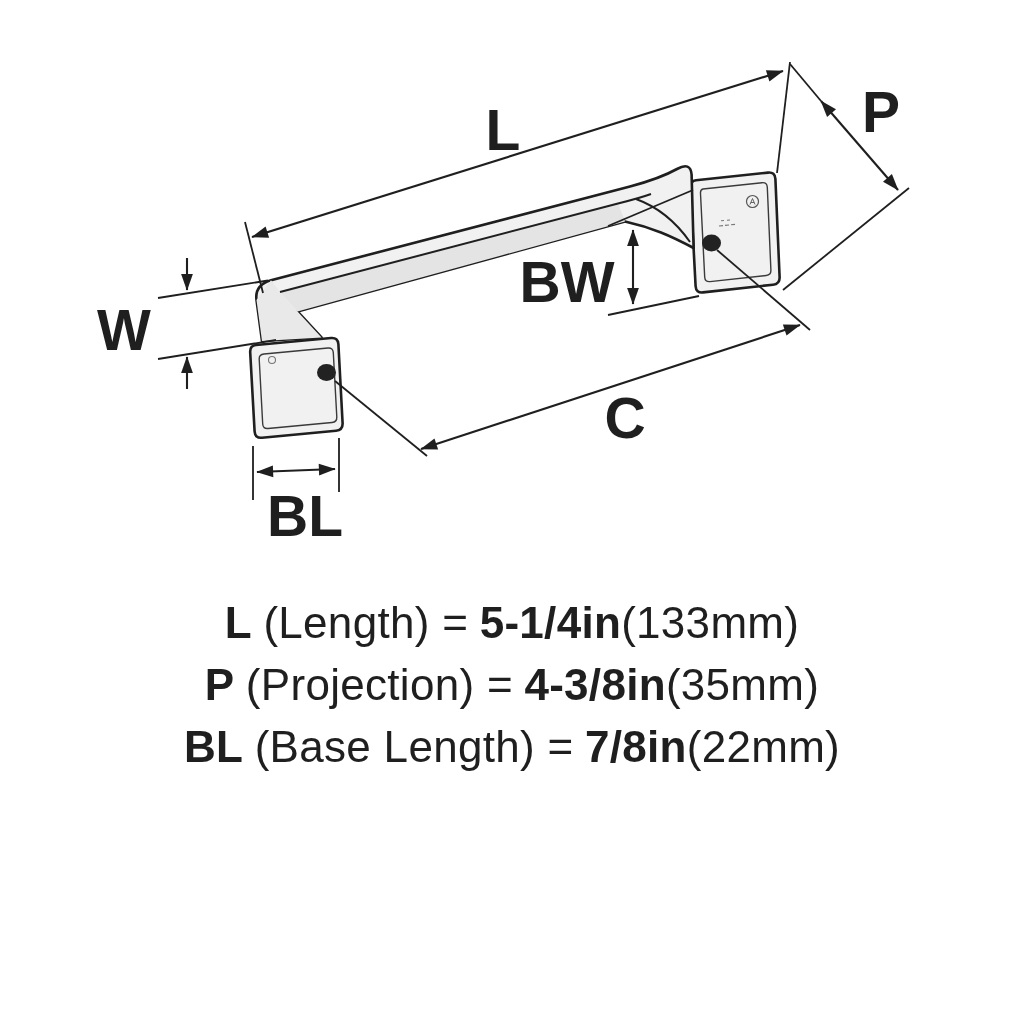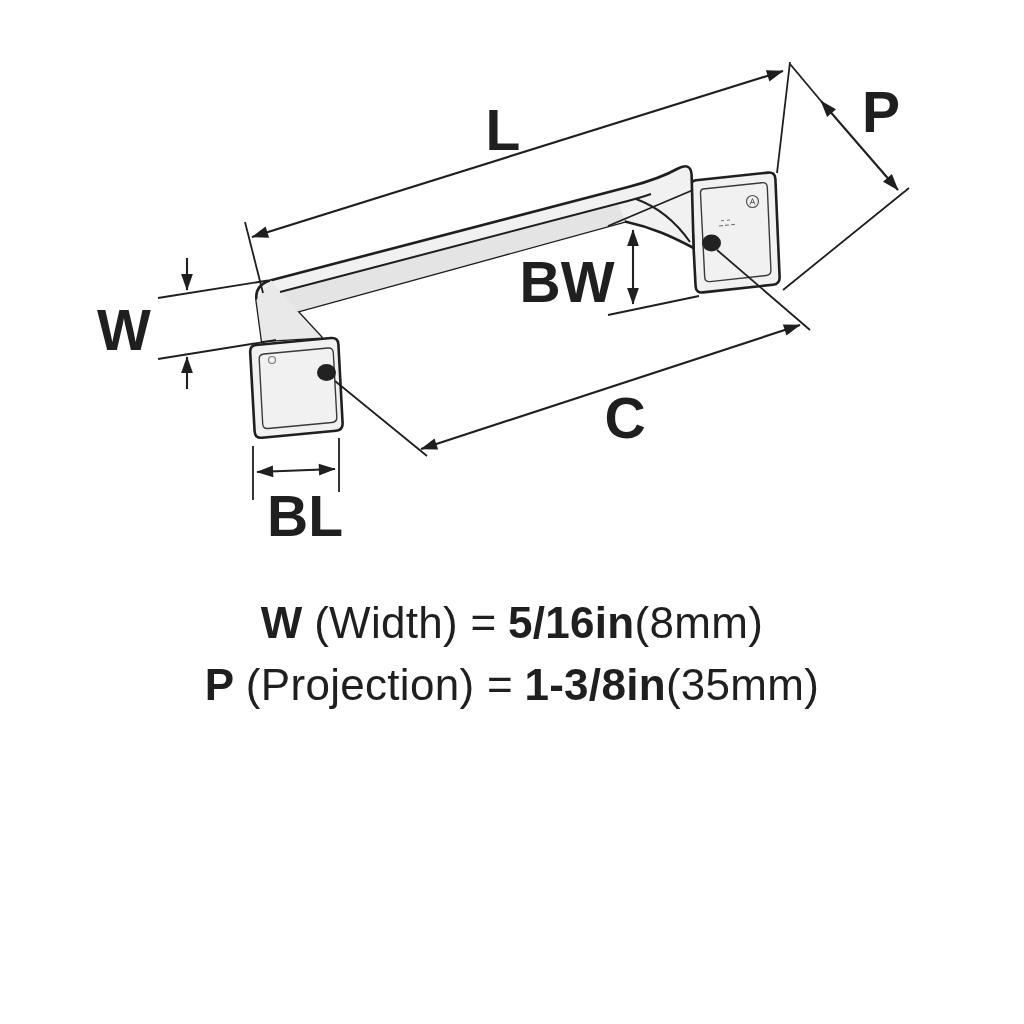--- a/index.html
+++ b/index.html
@@ -105,17 +105,18 @@
         <text class="dim" x="881" y="132" text-anchor="middle">P</text>
         <text class="dim" x="124" y="350" text-anchor="middle">W</text>
         <text class="dim" x="567" y="302" text-anchor="middle">BW</text>
         <text class="dim" x="625" y="438" text-anchor="middle">C</text>
         <text class="dim" x="305" y="536" text-anchor="middle">BL</text>
       </g>
     </svg>
   </div>
 
   <div class="specs">
-    <div class="spec-line"><span class="b">W</span><span class="spec-name">(Width) =</span><span class="b">5/16in</span><span>(8mm)</span></div>
-    <div class="spec-line"><span class="b">P</span><span class="spec-name">(Projection) =</span><span class="b">1-3/8in</span><span>(35mm)</span></div>
+    <div class="spec-line"><span class="b">L</span><span class="spec-name">(Length) =</span><span class="b">5-1/4in</span><span>(133mm)</span></div>
+    <div class="spec-line"><span class="b">P</span><span class="spec-name">(Projection) =</span><span class="b">4-3/8in</span><span>(35mm)</span></div>
+    <div class="spec-line"><span class="b">BL</span><span class="spec-name">(Base Length) =</span><span class="b">7/8in</span><span>(22mm)</span></div>
   </div>
 
 </div>
 
 </body></html>

